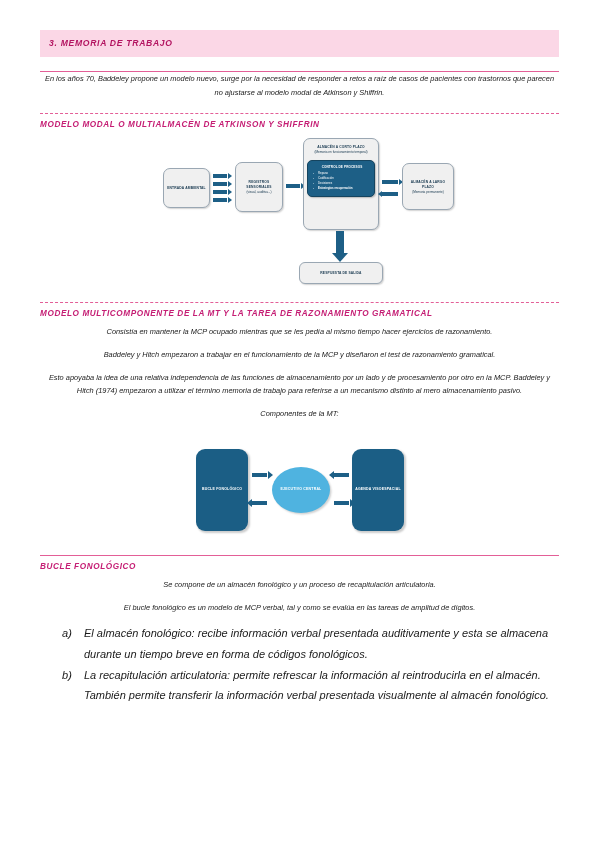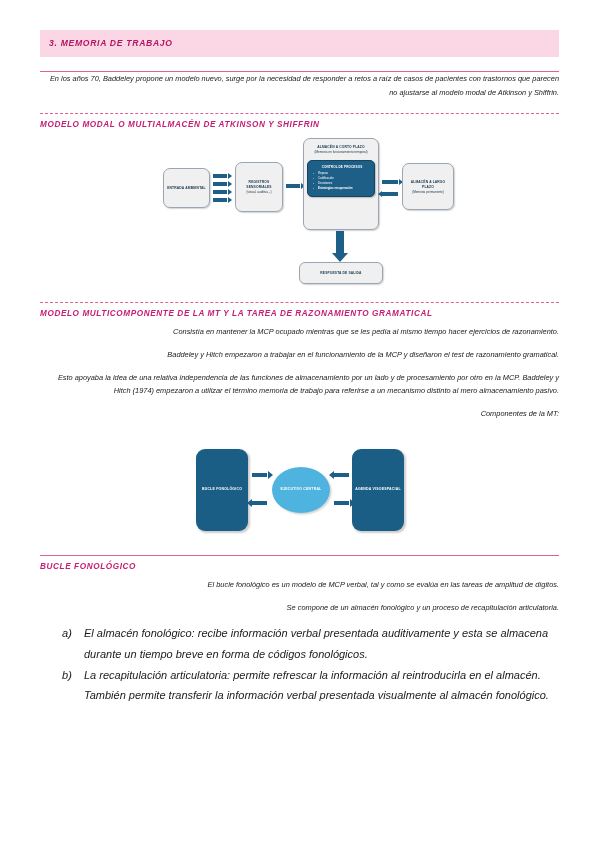--- a/index.html
+++ b/index.html
@@ -50,21 +50,21 @@
     margin-bottom: 7px;
   }
 
   
   p.body {
     font-size: 7.4px;
     line-height: 1.85;
     color: #1a1a1a;
     margin: 0 0 9px 0;
     font-style: italic;
-    text-align: right;
+    text-align: center;
   }
   p.tight { margin-bottom: 24px; }
 
   ol.alpha {
     margin: 2px 0 9px 0;
     padding-left: 42px;
     list-style: none;
     counter-reset: alphacount;
   }
   ol.alpha li {
@@ -360,22 +360,22 @@
     <div class="arrow2 left" id="b3"></div>
     <div class="arrow2" id="b4"></div>
 
     <div class="bbox" id="box-agenda">
       <span>AGENDA VISOESPACIAL</span>
     </div>
   </div>
 
   <div class="rule-solid"></div>
   <div class="subhead">BUCLE FONOLÓGICO</div>
+  <p class="body">Se compone de un almacén fonológico y un proceso de recapitulación articulatoria.</p>
   <p class="body">El bucle fonológico es un modelo de MCP verbal, tal y como se evalúa en las tareas de amplitud de dígitos.</p>
-  <p class="body">Se compone de un almacén fonológico y un proceso de recapitulación articulatoria.</p>
 
   <ol class="alpha">
     <li>El almacén fonológico: recibe información verbal presentada auditivamente y esta se almacena durante un tiempo breve en forma de códigos fonológicos.</li>
     <li>La recapitulación articulatoria: permite refrescar la información al reintroducirla en el almacén. También permite transferir la información verbal presentada visualmente al almacén fonológico.</li>
   </ol>
 
 
 </div>
 
 </body></html>

